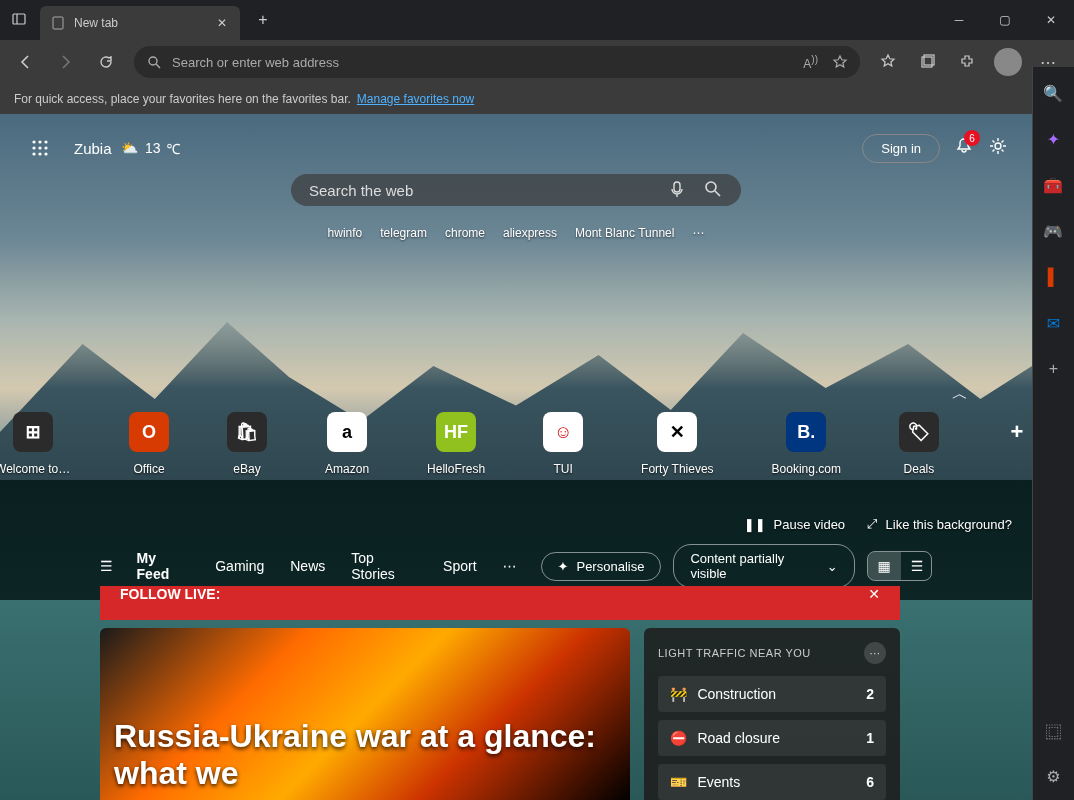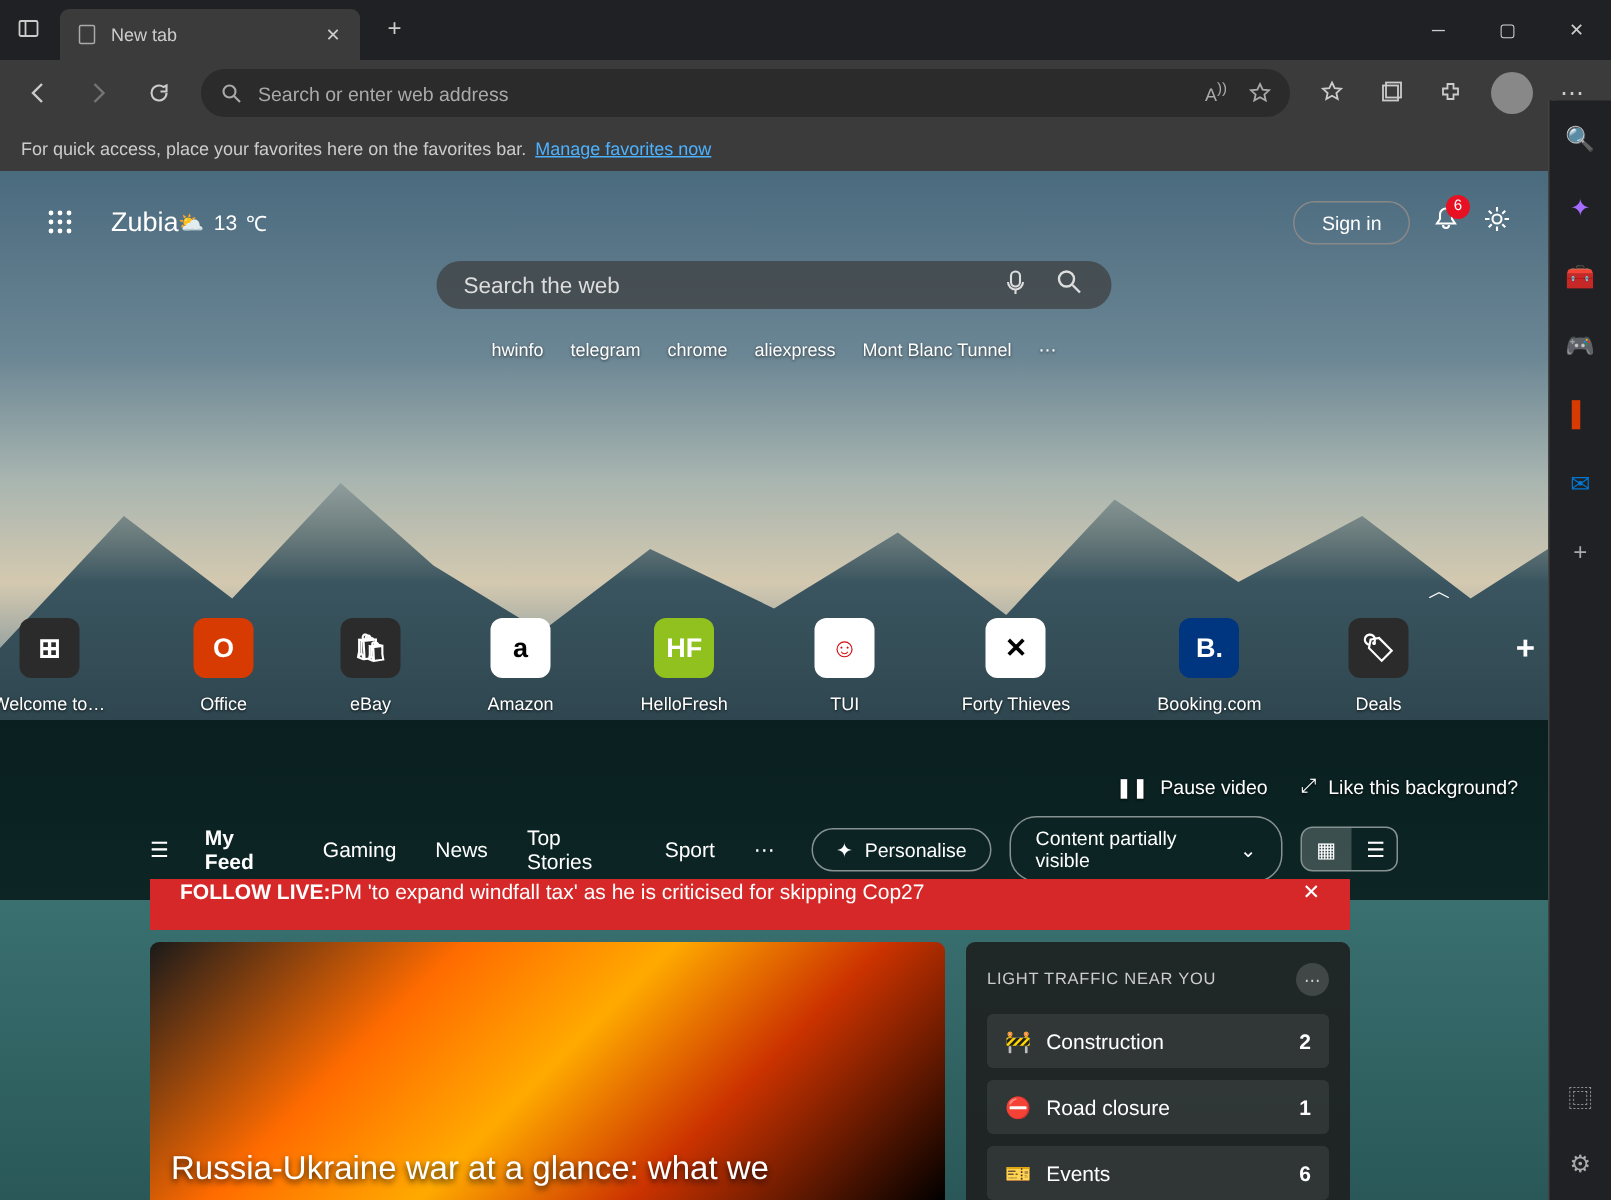--- a/index.html
+++ b/index.html
@@ -22,21 +22,21 @@
 .scrollbar{position:absolute;right:34px;top:67px;width:8px;height:400px;background:#777;border-radius:4px}
 .sidebar{position:absolute;right:0;top:67px;width:42px;height:733px;background:#202124;border-left:1px solid #444;display:flex;flex-direction:column;align-items:center;padding-top:14px;gap:22px}
 .sidebar-icon{width:24px;height:24px;display:flex;align-items:center;justify-content:center;cursor:pointer;color:#aaa;font-size:16px}
 .sidebar-bottom{margin-top:auto;margin-bottom:12px;display:flex;flex-direction:column;gap:20px;align-items:center}
 .hero{width:100%;height:686px;position:relative;background:linear-gradient(180deg,#4a6a7e 0%,#6b8694 18%,#a8b5b0 30%,#d4c9b0 40%,#7a9199 50%,#1a3a3a 65%,#2a5858 85%,#1a4545 100%)}
 .mountain{position:absolute;bottom:280px;left:0;width:100%;height:220px;background:linear-gradient(180deg,transparent 0%,#3a5560 40%,#2a4048 100%);clip-path:polygon(0 60%,8% 20%,15% 45%,22% 10%,28% 35%,35% 55%,42% 30%,50% 48%,58% 25%,65% 50%,72% 15%,80% 40%,88% 20%,95% 45%,100% 30%,100% 100%,0 100%)}
 .forest{position:absolute;bottom:120px;left:0;width:100%;height:200px;background:linear-gradient(180deg,#0a2020 0%,#0f2828 100%)}
 .lake{position:absolute;bottom:0;left:0;width:100%;height:200px;background:linear-gradient(180deg,#3a7070 0%,#2a5858 100%)}
 .top-row{position:absolute;top:18px;left:0;width:100%;display:flex;align-items:center;padding:0 24px;color:#fff}
 .apps-btn{width:32px;height:32px;display:flex;align-items:center;justify-content:center;cursor:pointer;margin-right:18px}
-.loc{font-size:18px;}
+.loc{font-size:15px;margin-right:10px}
 .weather{display:flex;align-items:center;gap:6px;font-size:14px}
 .signin{margin-left:auto;border:1px solid #888;border-radius:16px;padding:6px 18px;font-size:13px;cursor:pointer}
 .notif{position:relative;margin-left:14px;cursor:pointer}
 .badge{position:absolute;top:-6px;right:-6px;background:#e81123;color:#fff;font-size:10px;border-radius:50%;width:16px;height:16px;display:flex;align-items:center;justify-content:center}
 .gear{margin-left:14px;cursor:pointer}
 .search-box{position:absolute;top:60px;left:50%;transform:translateX(-50%);width:450px;height:32px;background:rgba(60,60,60,0.7);border-radius:22px;display:flex;align-items:center;padding:0 18px;color:#ddd;font-size:15px}
 .search-box .mic{margin-left:auto;margin-right:16px;cursor:pointer}
 .quick-links{position:absolute;top:112px;left:50%;transform:translateX(-50%);display:flex;gap:18px;color:#fff;font-size:12px}
 .quick-links span{cursor:pointer;text-shadow:0 1px 2px rgba(0,0,0,0.6)}
 .tiles{position:absolute;top:298px;left:0;width:100%;display:flex;justify-content:center;gap:58px}
@@ -50,21 +50,21 @@
 .feed-tabs{display:flex;gap:26px;align-items:center}
 .feed-tab{cursor:pointer}
 .feed-tab.active{font-weight:bold}
 .pill{border:1px solid rgba(255,255,255,0.5);border-radius:18px;padding:6px 16px;display:flex;align-items:center;gap:8px;cursor:pointer;font-size:13px}
 .view-toggle{display:flex;border:1px solid rgba(255,255,255,0.5);border-radius:8px;overflow:hidden}
 .vt-btn{padding:6px 10px;cursor:pointer}
 .vt-btn.active{background:rgba(255,255,255,0.2)}
 .banner{position:absolute;top:472px;left:100px;width:800px;height:34px;background:#d62828;color:#fff;display:flex;padding:0 20px;font-size:14px}
 .banner-close{margin-left:auto;cursor:pointer}
 .news-card{position:absolute;top:514px;left:100px;width:530px;height:172px;background:linear-gradient(135deg,#1a1a1a 0%,#ff6b00 30%,#ffaa00 50%,#cc3300 70%,#000 100%);border-radius:6px 6px 0 0;overflow:hidden}
-.news-headline{position:absolute;bottom:8px;left:14px;color:#fff;font-size:22px;font-weight:400;text-shadow:0 2px 4px rgba(0,0,0,0.8)}
+.news-headline{position:absolute;bottom:8px;left:14px;color:#fff;font-size:32px;font-weight:700;text-shadow:0 2px 4px rgba(0,0,0,0.8)}
 .traffic-card{position:absolute;top:514px;left:644px;width:256px;background:rgba(30,30,30,0.88);border-radius:6px;padding:14px;color:#fff}
 .traffic-title{font-size:11px;letter-spacing:0.5px;color:#ccc;margin-bottom:12px;display:flex;align-items:center}
 .traffic-more{margin-left:auto;background:rgba(255,255,255,0.15);border-radius:50%;width:22px;height:22px;display:flex;align-items:center;justify-content:center;cursor:pointer}
 .traffic-row{background:rgba(255,255,255,0.08);border-radius:4px;padding:10px 12px;display:flex;align-items:center;margin-bottom:8px;font-size:14px;cursor:pointer}
 .traffic-count{margin-left:auto;font-weight:bold}
 svg{width:16px;height:16px;fill:currentColor}
 .i18{width:18px;height:18px}
 .i20{width:20px;height:20px}
 </style>
 </head>
@@ -289,21 +289,20 @@
           </div>
         <div class="view-toggle">
           <div class="vt-btn active">▦</div>
           <div class="vt-btn">☰</div>
         </div>
       </div>
     </div>
 
     <div class="banner">
       <b>FOLLOW LIVE:</b>
-      <span> PM 'to expand windfall tax' as he is criticised for skipping Cop27</span>
       <span class="banner-close">✕</span>
     </div>
 
     <div class="news-card">
       <div class="news-headline">Russia-Ukraine war at a glance: what we</div>
     </div>
 
     <div class="traffic-card">
       <div class="traffic-title">
         <span>LIGHT TRAFFIC NEAR YOU</span>

